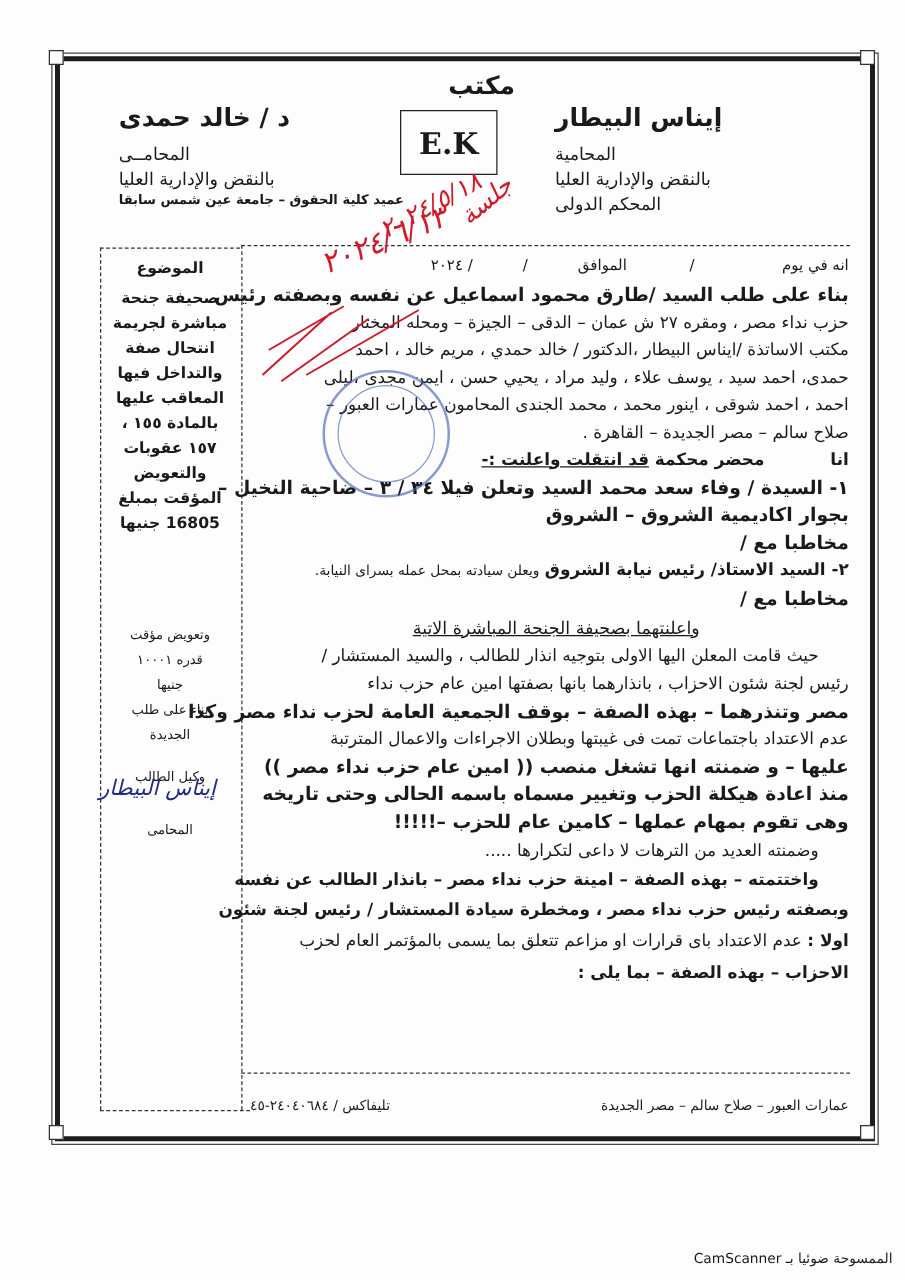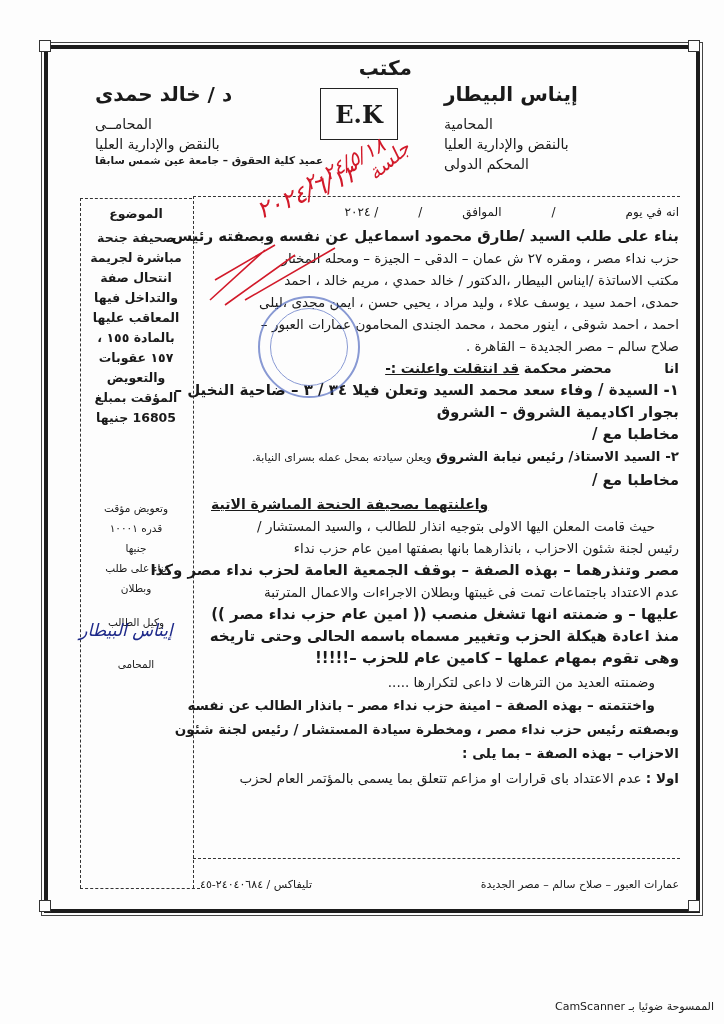--- a/index.html
+++ b/index.html
@@ -25,21 +25,21 @@
     .logo-box { position:absolute; left:320px; top:88px; width:76px; height:50px; border:1.5px solid #222;
       display:flex; align-items:center; justify-content:center; font-family:"DejaVu Serif", serif; font-size:24px; font-weight:bold; }
 
     .dash-h { position:absolute; border-top:1.5px dashed #333; }
     .dash-v { position:absolute; border-left:1.5px dashed #333; }
 
     .body-text { position:absolute; right:45px; width:468px; direction:rtl; text-align:justify; }
     .line { font-size:13.5px; line-height:19.5px; white-space:nowrap; }
     .big { font-size:15px; font-weight:bold; line-height:22px; }
     .b { font-weight:bold; }
-    .title-ul { text-align:left; font-weight:bold; font-size:14px; text-decoration:underline; }
+    .title-ul { text-align:center; font-weight:normal; font-size:14px; text-decoration:underline; }
 
     .sidebar { position:absolute; left:82px; top:204px; width:108px; direction:rtl; text-align:center; }
     .sidebar .sb { font-size:12.5px; font-weight:bold; line-height:20px; }
     .sidebar .sn { font-size:10.5px; line-height:16px; }
 
     .footer { position:absolute; top:878px; direction:rtl; font-size:11px; }
     .camscanner { position:absolute; right:10px; top:1000px; font-size:11px; direction:rtl; }
 
     .red-hand { position:absolute; color:#d21a2a; font-family:"DejaVu Serif", serif; font-style:italic; }
     .stamp { position:absolute; left:258px; top:296px; width:98px; height:98px; border:2px solid #3b57b8; border-radius:50%; opacity:.6; }
@@ -88,21 +88,21 @@
   <div class="sb">بالمادة ١٥٥ ،</div>
   <div class="sb">١٥٧ عقوبات</div>
   <div class="sb">والتعويض</div>
   <div class="sb">المؤقت بمبلغ</div>
   <div class="sb">16805 جنيها</div>
   <div style="height:72px"></div>
   <div class="sn">وتعويض مؤقت</div>
   <div class="sn" style="margin-top:4px">قدره ١٠٠٠١</div>
   <div class="sn" style="margin-top:4px">جنيها</div>
   <div class="sn" style="margin-top:4px">بناء على طلب</div>
-  <div class="sn" style="margin-top:4px">وبطلان</div>
+  <div class="sn" style="margin-top:4px">الجديدة</div>
   <div class="sn" style="margin-top:18px">وكيل الطالب</div>
   <div style="height:26px"></div>
   <div class="sn">المحامى</div>
 </div>
 <div class="signature">إيناس البيطار</div>
 
 <div class="body-text" style="top:203px;">
   <div class="line" style="font-size:12px; display:flex; gap:0;">
     <span>انه في يوم</span>
     <span style="margin-right:70px">/</span>
@@ -133,25 +133,25 @@
   <div class="line" style="line-height:22px; padding-right:24px">حيث قامت المعلن اليها الاولى بتوجيه انذار للطالب ، والسيد المستشار /</div>
   <div class="line" style="line-height:22px">رئيس لجنة شئون الاحزاب ، بانذارهما بانها بصفتها امين عام حزب نداء</div>
   <div class="line big">مصر وتنذرهما – بهذه الصفة – بوقف الجمعية العامة لحزب نداء مصر وكذا</div>
   <div class="line" style="line-height:22px">عدم الاعتداد باجتماعات تمت فى غيبتها وبطلان الاجراءات والاعمال المترتبة</div>
   <div class="line big">عليها – و ضمنته انها تشغل منصب (( امين عام حزب نداء مصر ))</div>
   <div class="line big">منذ اعادة هيكلة الحزب وتغيير مسماه باسمه الحالى وحتى تاريخه</div>
   <div class="line big">وهى تقوم بمهام عملها – كامين عام للحزب –!!!!!</div>
   <div class="line" style="line-height:22px; padding-right:24px; margin-top:2px">وضمنته العديد من الترهات لا داعى لتكرارها .....</div>
   <div class="line b" style="line-height:24px; padding-right:24px">واختتمته – بهذه الصفة – امينة حزب نداء مصر – بانذار الطالب عن نفسه</div>
   <div class="line b" style="line-height:24px">وبصفته رئيس حزب نداء مصر ، ومخطرة سيادة المستشار / رئيس لجنة شئون</div>
-  <div class="line b" style="line-height:24px">الاحزاب – بهذه الصفة – بما يلى :</div>
   <div class="line" style="line-height:26px">
     <span class="b">اولا :</span>
     <span>عدم الاعتداد باى قرارات او مزاعم تتعلق بما يسمى بالمؤتمر العام لحزب</span>
   </div>
+  <div class="line b" style="line-height:24px">الاحزاب – بهذه الصفة – بما يلى :</div>
 </div>
 
 <div class="footer" style="right:45px;">عمارات العبور – صلاح سالم – مصر الجديدة</div>
 <div class="footer" style="left:200px;">تليفاكس / ٢٤٠٤٠٦٨٤-٤٥</div>
 
 <div class="stamp"></div>
 <div class="red-hand" style="left:300px; top:152px; font-size:20px; transform:rotate(-28deg);">٢٠٢٤/٥/١٨</div>
 <div class="red-hand" style="left:254px; top:178px; font-size:24px; transform:rotate(-22deg);">٢٠٢٤/٦/١٣</div>
 <div class="red-hand" style="left:365px; top:148px; font-size:20px; transform:rotate(-40deg);">جلسة</div>
 <svg style="position:absolute; left:205px; top:240px;" width="150" height="70">

